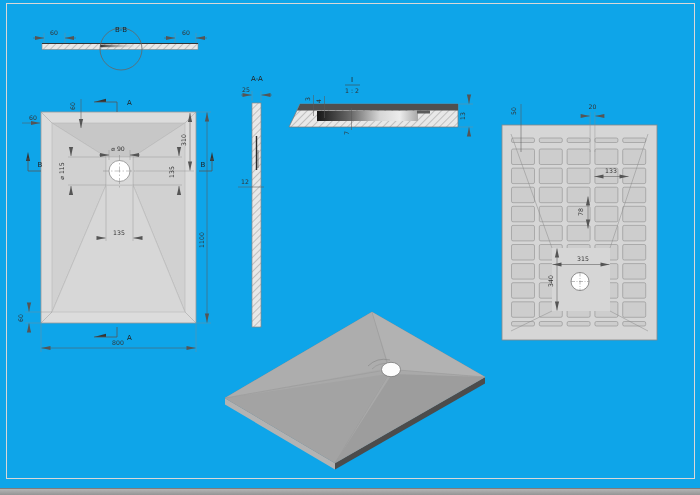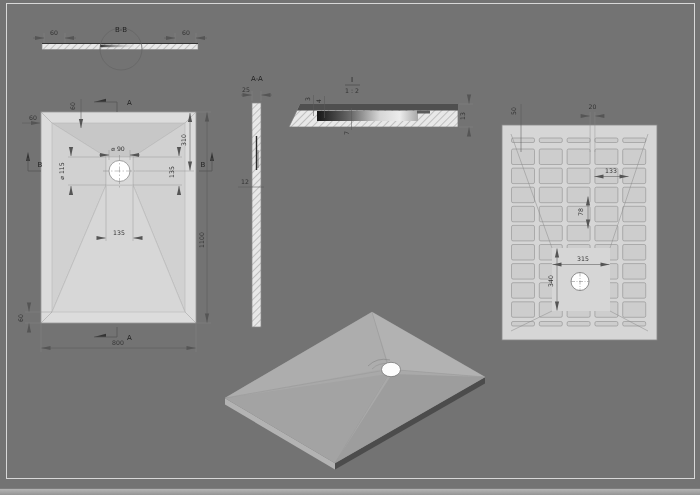--- a/index.html
+++ b/index.html
@@ -1,16 +1,16 @@
 <!DOCTYPE html>
 <html><head>
 <meta charset="utf-8">
 <style>
   html,body{margin:0;padding:0;background:#fff;}
-  #stage{position:relative;width:700px;height:495px;background:#737373;overflow:hidden;
+  #stage{position:relative;width:700px;height:495px;background:#0ea5e9;overflow:hidden;
          font-family:"DejaVu Sans",sans-serif;}
   #frame{position:absolute;left:6px;top:3px;width:687px;height:474px;
          border:1px solid #d8d8d8;}
   #bottom-strip{position:absolute;left:0;top:488px;width:700px;height:7px;
          background:linear-gradient(#b5b5b5,#8f8f8f);border-top:1px solid #7d7d7d;}
   svg{position:absolute;left:0;top:0;}
   .dim{font-size:6.2px;fill:#333;}
   .lbl{font-size:7px;fill:#222;}
   .dl{stroke:#5a5a5a;stroke-width:0.55;fill:none;}
   .xl{stroke:#8a8a8a;stroke-width:0.4;fill:none;}

